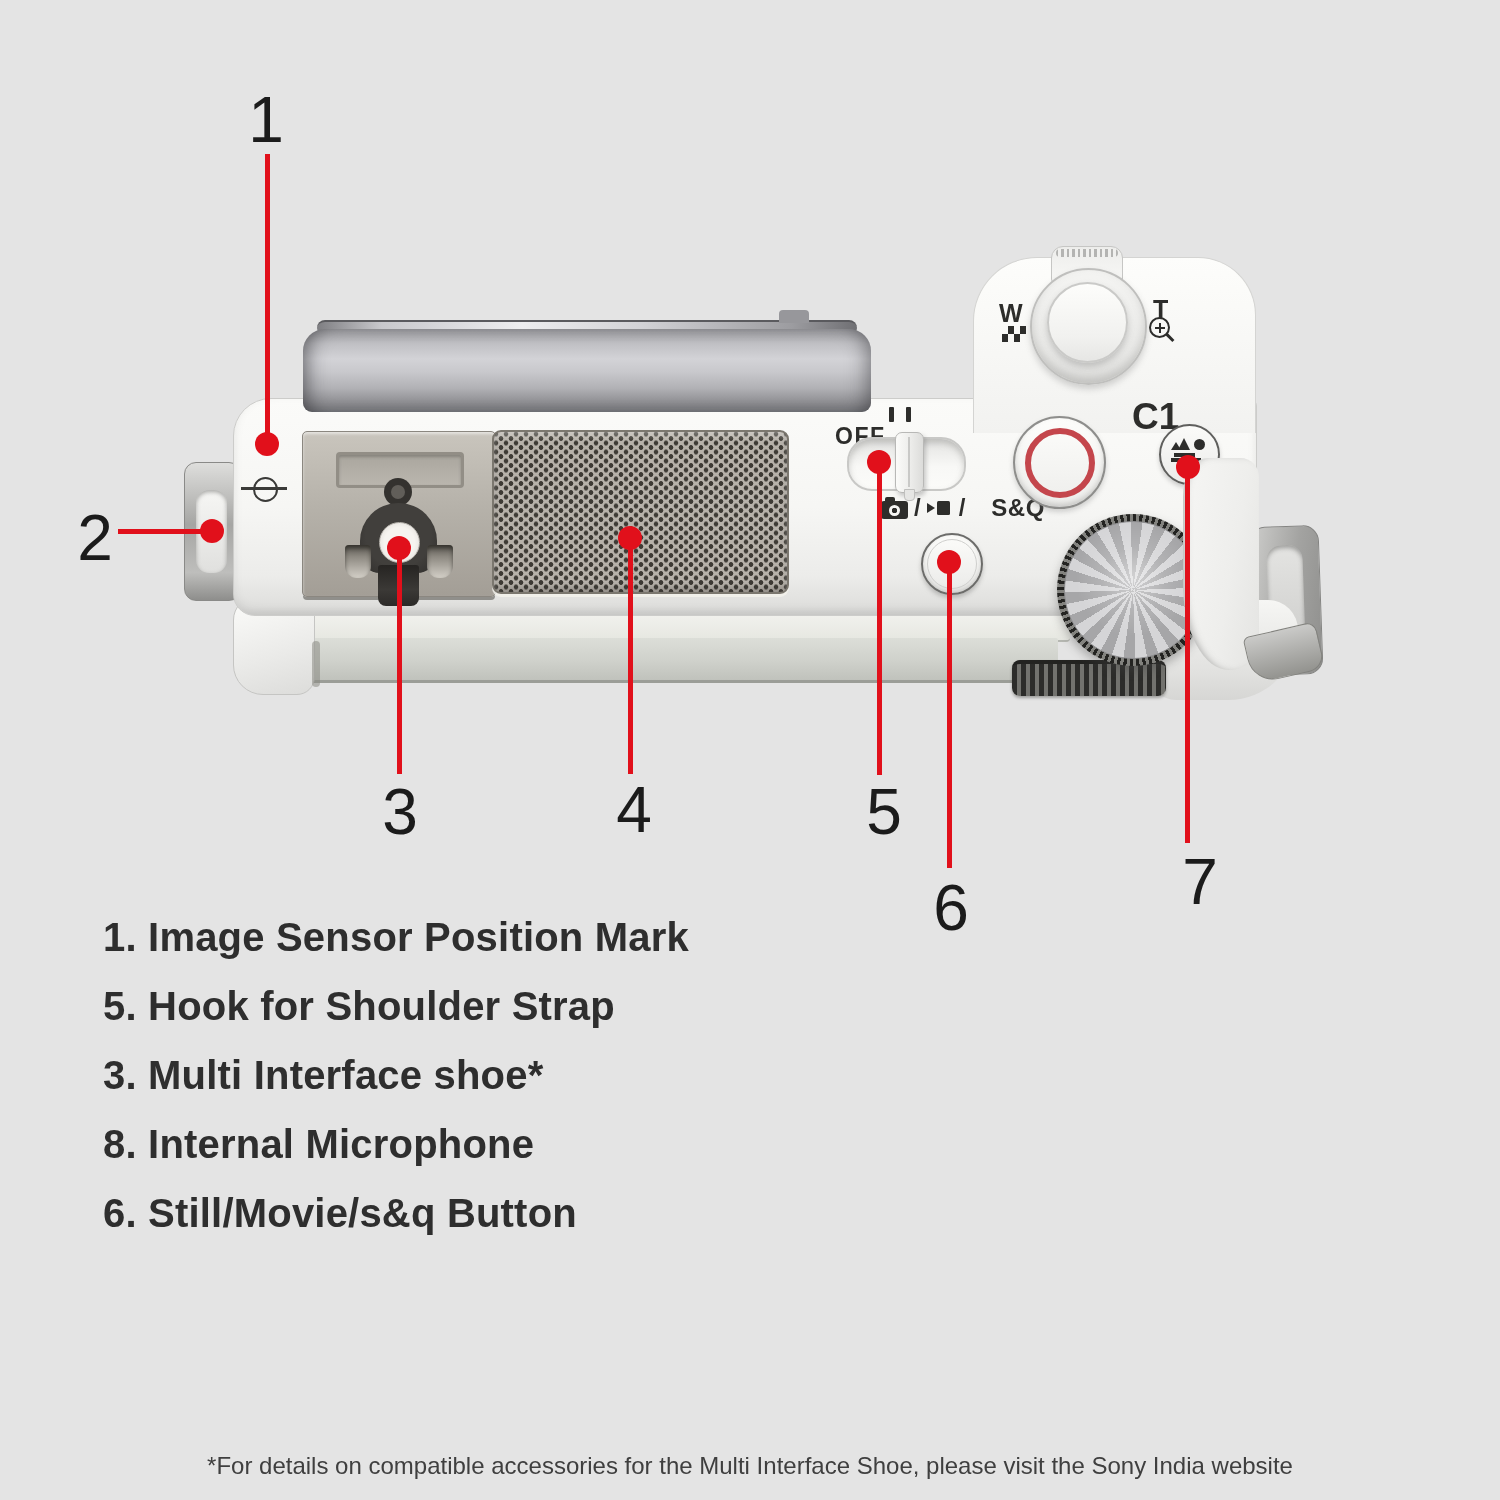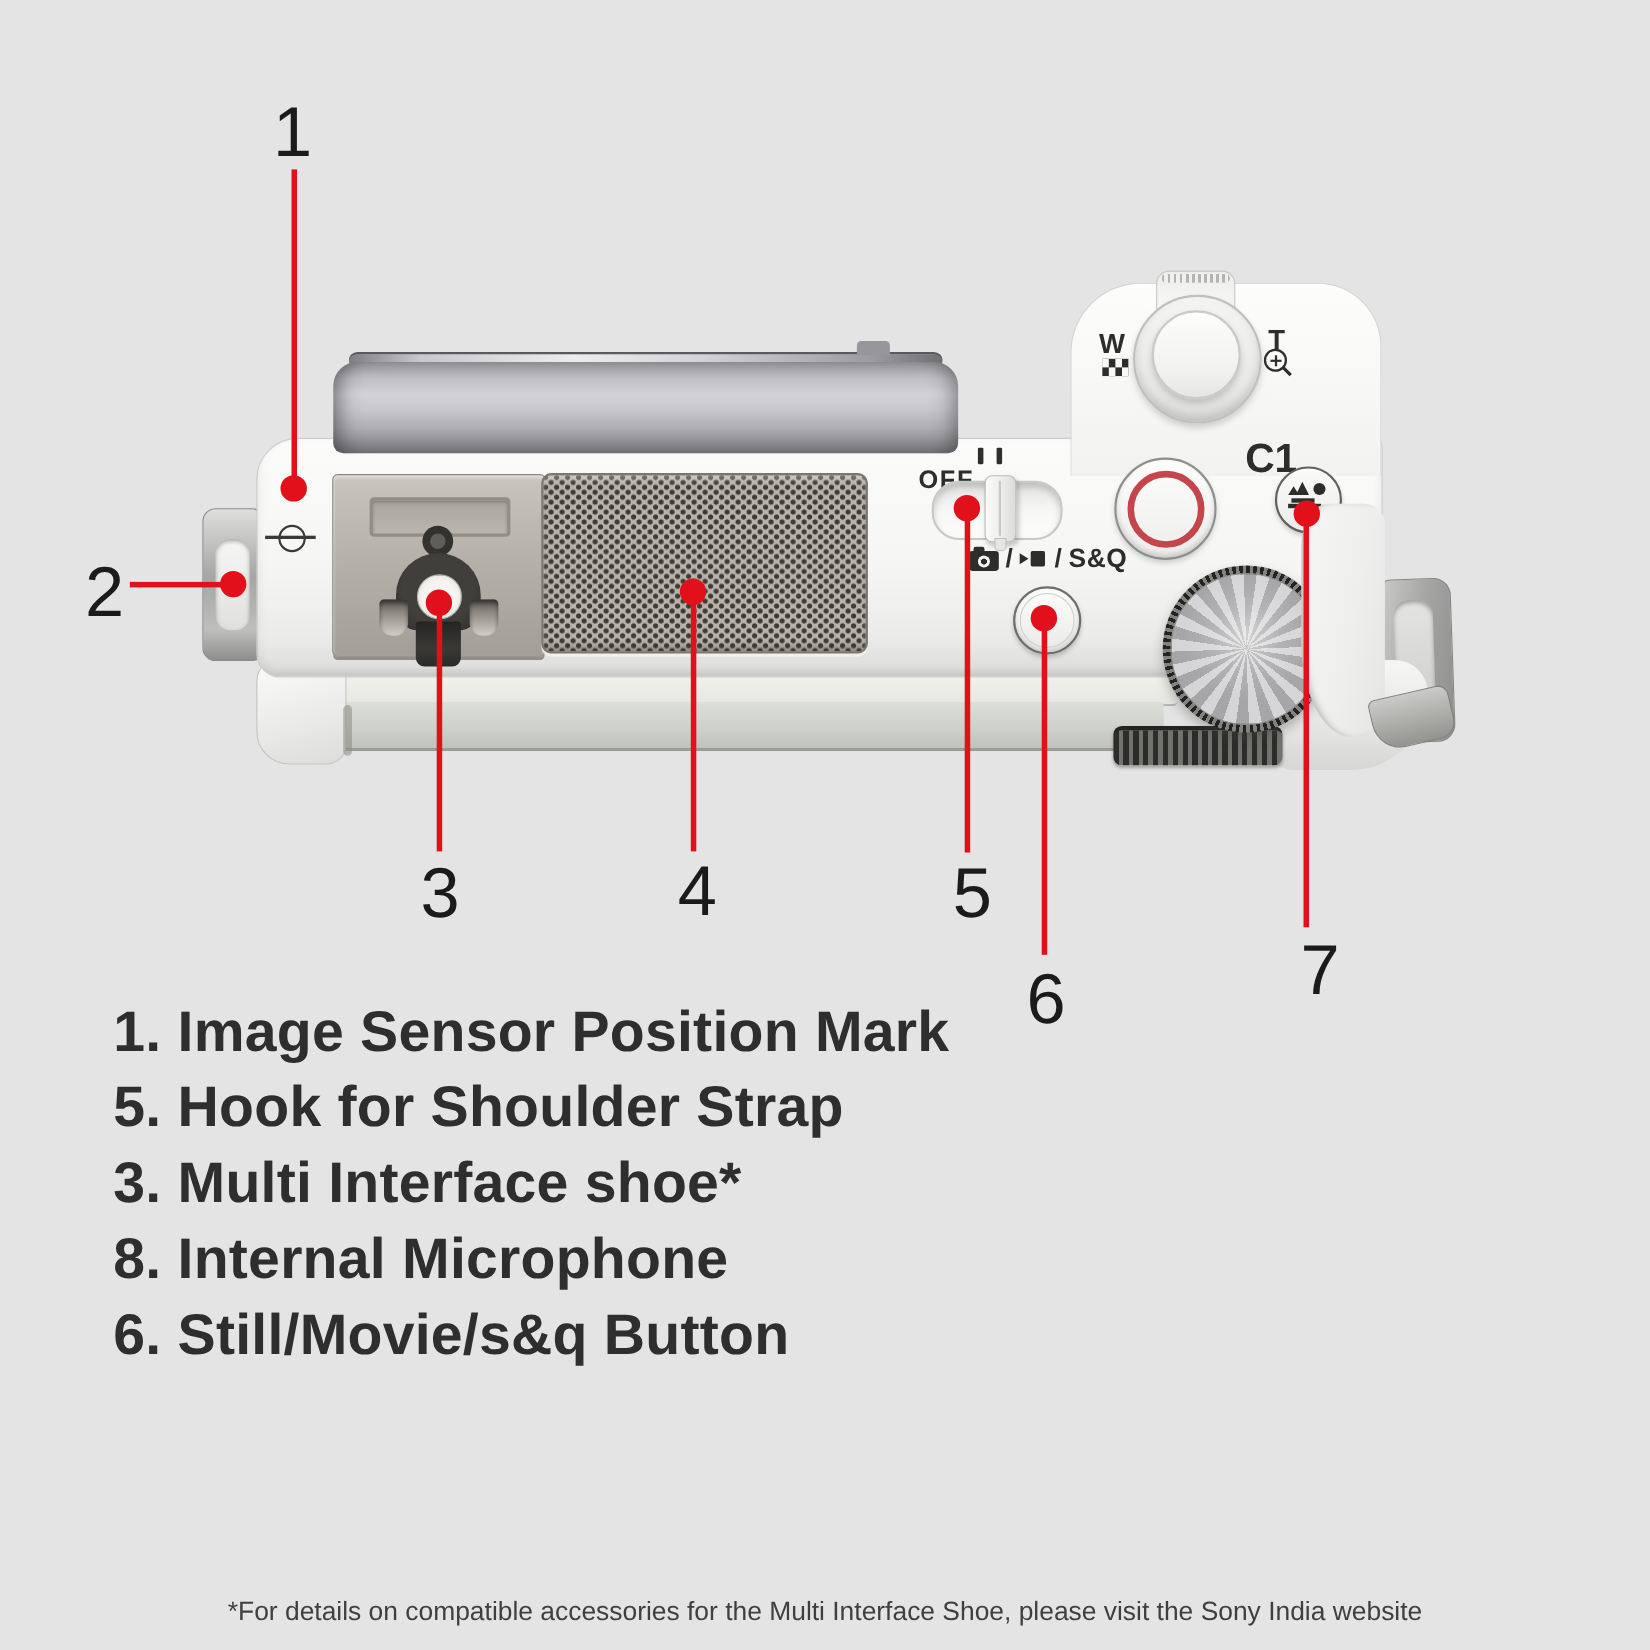--- a/index.html
+++ b/index.html
@@ -103,21 +103,21 @@
   .switch-knob { left:895px; top:432px; width:27px; height:59px; border-radius:7px;
     background:linear-gradient(90deg,#fbfbf9 0%,#ececea 55%,#dcdcda 100%); border:1px solid #b8b8b6;
     box-shadow:2px 3px 4px rgba(110,110,108,.35); }
   .switch-knob::before { content:""; position:absolute; left:12px; top:4px; width:2px; height:50px; background:#c9c9c7; }
   .switch-knob::after { content:""; position:absolute; left:8px; bottom:-9px; width:9px; height:10px;
     background:#e6e6e4; border:1px solid #c0c0be; border-radius:0 0 4px 4px; }
 
   
   .mode-label { left:881px; top:495px; height:26px; display:flex; align-items:center; gap:6px; }
   .slash { font-size:24px; font-weight:700; color:#2d2d2b; }
-  .sq-text { font-size:24px; font-weight:700; color:#2d2d2b; letter-spacing:.5px; }
+  .sq-text { font-size:24px; font-weight:700; color:#2d2d2b; letter-spacing:.5px;margin-left:20px; }
   .cam-ico { position:relative; width:27px; height:18px; background:#2d2d2b; border-radius:3px; margin-top:4px; }
   .cam-ico::before { content:""; position:absolute; top:-4px; left:4px; width:10px; height:5px;
     background:#2d2d2b; border-radius:2px 2px 0 0; }
   .cam-ico::after { content:""; position:absolute; left:8px; top:3.5px; width:11px; height:11px; border-radius:50%;
     background:radial-gradient(circle,#2d2d2b 2.5px,#f5f5f3 3px); }
   .movie-ico { position:relative; width:26px; height:16px; }
   .movie-ico::before { content:""; position:absolute; left:0; top:2.5px; width:0; height:0;
     border-top:5.5px solid transparent; border-bottom:5.5px solid transparent; border-left:8px solid #2d2d2b; }
   .movie-ico::after { content:""; position:absolute; left:10px; top:1px; width:13px; height:14px;
     background:#2d2d2b; border-radius:1.5px; }
@@ -187,21 +187,21 @@
     transform:rotate(-13deg); background:linear-gradient(180deg,#cacac8,#93938f); border:1px solid #82827e; }
 
   
   .rline { position:absolute; background:#e1101b; }
   .rdot  { position:absolute; width:24px; height:24px; border-radius:50%; background:#e1101b; }
   .cnum  { position:absolute; width:80px; text-align:center; font-size:64px; line-height:64px;
     font-weight:400; color:#1b1b1b; }
 
   
   .legend { position:absolute; left:103px; top:903px; }
-  .legend-row { height:69px; display:flex; align-items:center; font-size:52px; font-weight:700;
+  .legend-row { height:69px; display:flex; align-items:center; font-size:40px; font-weight:700;
     color:#2e2e2e; letter-spacing:.2px; }
   .footnote { position:absolute; left:0; top:1452px; width:1500px; text-align:center;
     font-size:24px; color:#3f3f3f; }
 </style>
 </head>
 <body>
 
 <div class="scene">
 
   <div class="abs">

